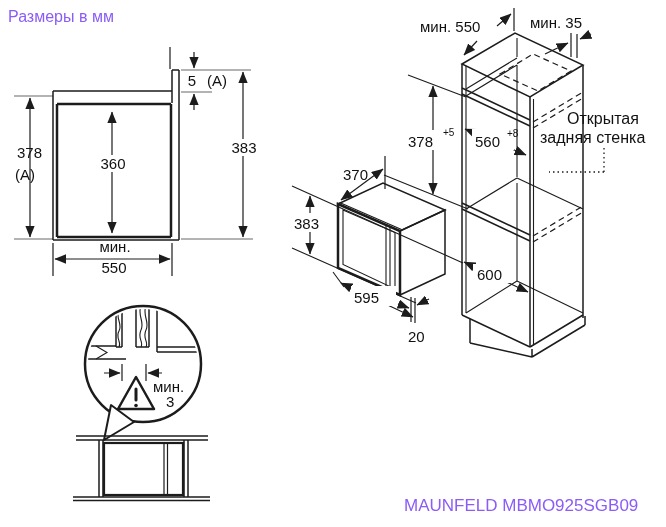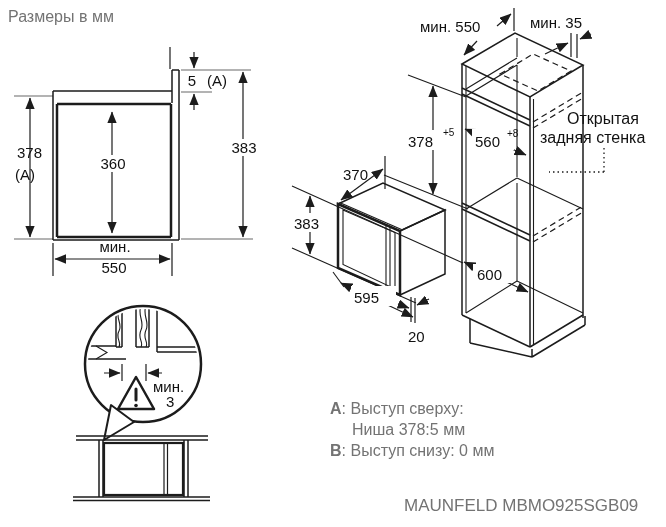--- a/index.html
+++ b/index.html
@@ -1,17 +1,17 @@
 <!DOCTYPE html>
 <html><head>
 <meta charset="utf-8">
 <style>
   html,body{margin:0;padding:0;background:#fff;}
   .canvas{position:relative;width:666px;height:527px;background:#ffffff;overflow:hidden;
-          font-family:"Liberation Sans",sans-serif;color:#737373;}
+          font-family:"Liberation Sans",sans-serif;color:#8b5cf6;}
   .canvas svg{position:absolute;left:0;top:0;}
   svg text{font-family:"Liberation Sans",sans-serif;fill:#111;}
   .t15{font-size:15px;} .t16{font-size:16px;} .sup{font-size:10px;}
   .page-title{position:absolute;left:8px;top:8px;font-size:16px;}
   .notes{position:absolute;left:330px;top:398px;font-size:16px;line-height:21px;}
   .notes .key{font-weight:bold;}
   .notes .indent{padding-left:22px;}
   .brand{position:absolute;left:404px;top:496px;font-size:17px;white-space:nowrap;text-align:center;}
   .ln{stroke:#1c1c1c;stroke-width:1.5;fill:none;}
   .ln2{stroke:#1c1c1c;stroke-width:2.5;fill:none;}
@@ -182,21 +182,16 @@
       <text class="t15" x="343" y="180">370</text>
       <text class="t15" x="294" y="229">383</text>
       <text class="t15" x="354" y="303">595</text>
       <text class="t15" x="408" y="342">20</text>
       <text class="t15" x="477" y="280">600</text>
       <text class="t16" x="567" y="124">Открытая</text>
       <text class="t16" x="540" y="143">задняя стенка</text>
     </g>
   </svg>
 
-  <div class="notes">
-    <div><span class="key">A</span><span>: Выступ сверху:</span></div>
-    <div class="indent">Ниша 378:5 мм</div>
-    <div><span class="key">B</span><span>: Выступ снизу: 0 мм</span></div>
-  </div>
 
   <div class="brand">MAUNFELD MBMO925SGB09</div>
 
 </div>
 
 </body></html>

